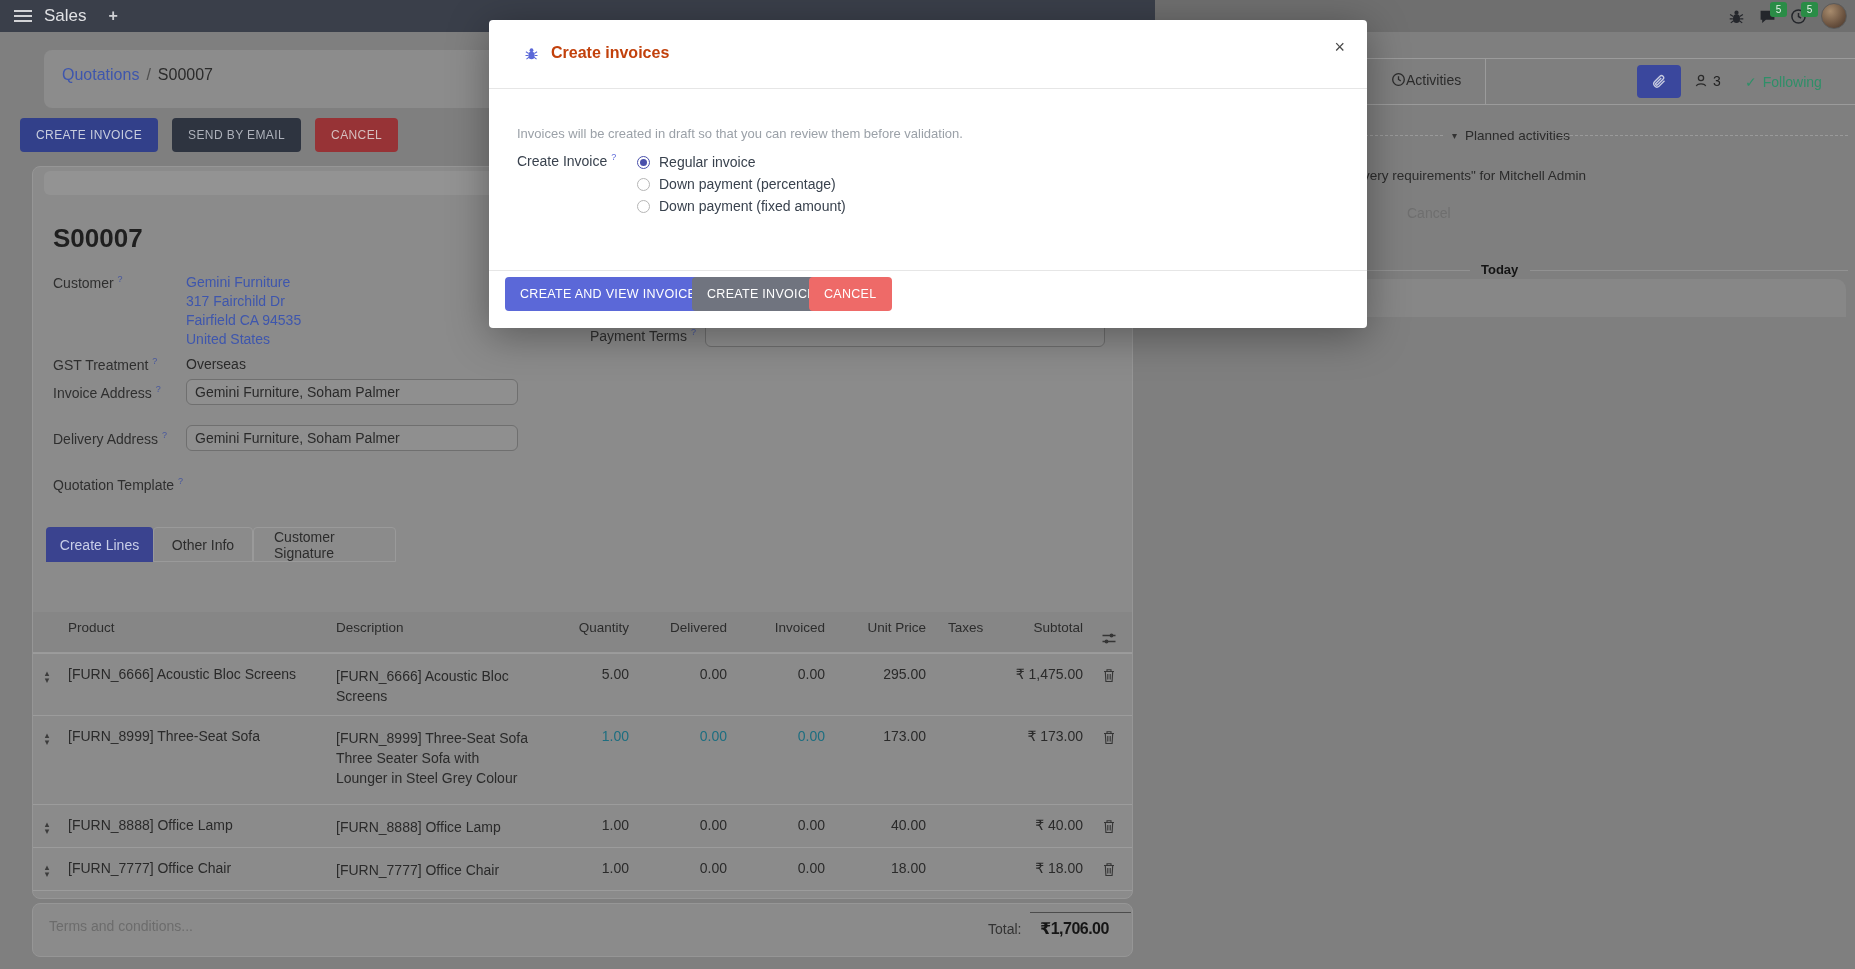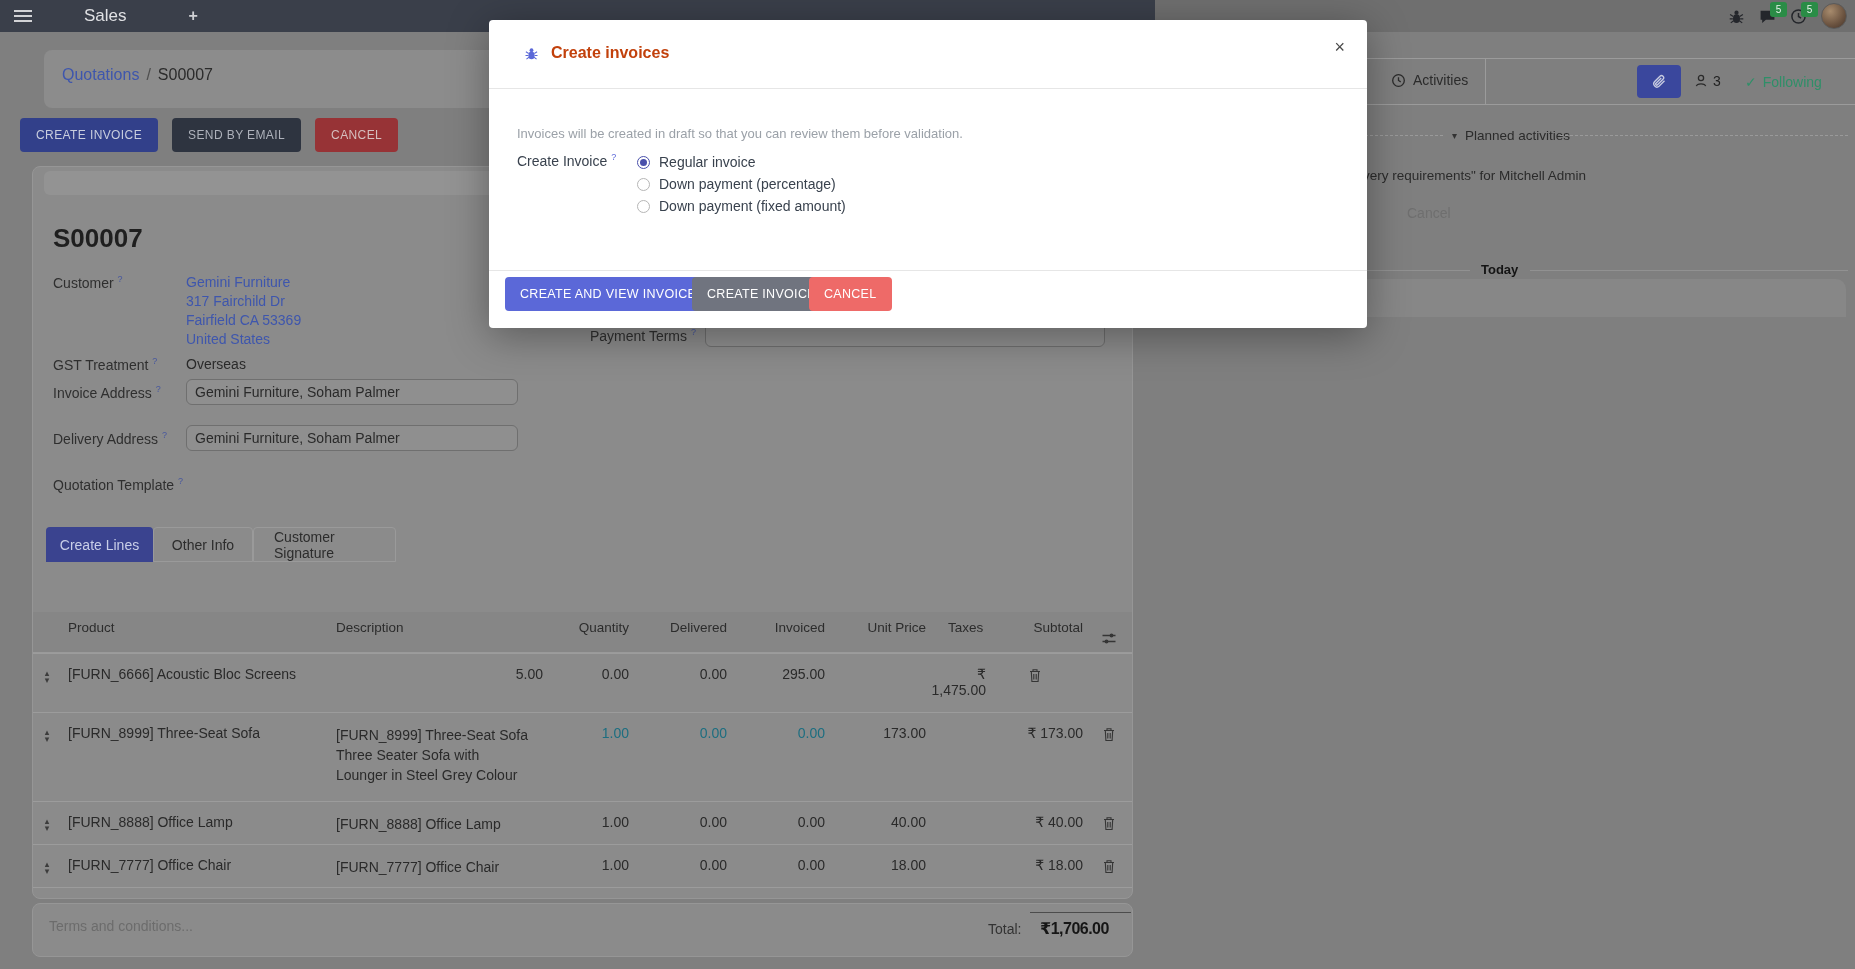--- a/index.html
+++ b/index.html
@@ -1,19 +1,19 @@
 <!DOCTYPE html>
 <html><head>
 <meta charset="utf-8">
 <style>
   * { margin:0; padding:0; box-sizing:border-box; }
   html,body { width:1855px; height:969px; overflow:hidden; }
   body { font-family:"Liberation Sans","DejaVu Sans",sans-serif; background:#7f7f7f; position:relative; }
   #canvas { position:absolute; inset:0; width:1855px; height:969px; }
-  .abs { position:absolute;gap:40px; }
+  .abs { position:absolute; }
 
   
   .nav-left  { left:0; top:0; width:1155px; height:32px; background:#3a3f4a; display:flex; align-items:center; }
   .nav-right { left:1155px; top:0; width:700px; height:32px; background:#6f6f6f; }
   .burger { margin-left:14px; display:flex; flex-direction:column; gap:3px; cursor:pointer; }
   .burger i { display:block; width:18px; height:2px; background:#d2d3d6; }
   .nav-title { margin-left:12px; color:#e0e1e4; font-size:17px; }
   .nav-plus { margin-left:22px; color:#cfd0d4; font-size:16px; font-weight:bold; }
   .systray { position:absolute; right:8px; top:0; height:32px; display:flex; align-items:center; gap:14px; }
   .sicon { width:17px; height:17px; color:#24262b; position:relative; }
@@ -68,21 +68,21 @@
 
   
   .totals-card { left:32px; top:903px; width:1101px; height:54px; background:#8b8b8b; border:1px solid #969696; border-radius:8px; }
   .terms { position:absolute; left:16px; top:14px; font-size:14px; color:#6c6c6c; }
   .total-line { position:absolute; left:997px; top:8px; width:101px; border-top:1px solid #4c4c4c; }
   .total-label { position:absolute; left:955px; top:17px; font-size:14px; color:#333; }
   .total-value { position:absolute; left:1007px; top:15px; width:91px; text-align:left; font-size:16px; font-weight:bold; color:#161616; letter-spacing:-0.5px; }
 
   
   .chead { left:1155px; top:58px; width:700px; height:47px; border-top:1px solid #9b9b9b; border-bottom:1px solid #9b9b9b; }
-  .act { position:absolute; left:1391px; top:72px; display:flex; align-items:center; gap:7px; font-size:14px; color:#2b2b2b; cursor:pointer; }
+  .act { position:absolute; left:1391px; top:72px; display:flex; gap:0; font-size:14px; color:#2b2b2b; cursor:pointer; }
   .act svg { width:15px; height:15px; color:#2b2b2b; }
   .vdiv { position:absolute; left:1485px; top:58px; width:1px; height:47px; background:#9b9b9b; }
   .clip-btn { position:absolute; left:1637px; top:65px; width:44px; height:33px; background:#3a479d; border:none; border-radius:4px; display:flex; align-items:center; justify-content:center; cursor:pointer; }
   .clip-btn svg { width:16px; height:16px; color:#c7cbe0; }
   .followers { position:absolute; left:1693px; top:73px; display:flex; align-items:center; gap:4px; font-size:14px; color:#222; cursor:pointer; }
   .followers svg { width:16px; height:16px; color:#2b2b2b; }
   .following { position:absolute; left:1745px; top:74px; display:flex; align-items:center; gap:6px; color:#2f8f68; font-size:14px; cursor:pointer; }
   .dash { position:absolute; top:135px; border-top:1px dashed #9a9a9a; }
   .planned { position:absolute; left:1452px; top:128px; display:flex; align-items:center; gap:8px; font-size:13.5px; color:#2b2b2b; cursor:pointer; }
   .activity-line { position:absolute; left:1363px; top:168px; font-size:13.5px; color:#2b2b2b; }
@@ -163,21 +163,21 @@
   </div>
 
   <div class="abs sheet">
     <div class="ribbon"></div>
     <div class="so-title">S00007</div>
 
     <div class="flabel" style="top:107px;"><span>Customer</span> <sup>?</sup></div>
     <div class="fvalue" style="top:106px;">
       <div class="custlink">Gemini Furniture</div>
       <div class="custlink">317 Fairchild Dr</div>
-      <div class="custlink">Fairfield CA 53369</div>
+      <div class="custlink">Fairfield CA 94535</div>
       <div class="custlink">United States</div>
     </div>
 
     <div class="flabel" style="top:189px;"><span>GST Treatment</span> <sup>?</sup></div>
     <div class="fvalue" style="top:189px;">Overseas</div>
 
     <div class="flabel" style="top:217px;"><span>Invoice Address</span> <sup>?</sup></div>
     <input class="finput" style="top: 212px;" value="Gemini Furniture, Soham Palmer">
 
     <div class="flabel" style="top:263px;"><span>Delivery Address</span> <sup>?</sup></div>
@@ -211,20 +211,22 @@
             </svg>
         </div>
       </div>
 
       <div class="trow r1">
         <div class="handle">
             <span>▴</span>
             <span>▾</span>
           </div>
         <div class="cell prod">[FURN_6666] Acoustic Bloc Screens</div>
+        <div class="cell desc">[FURN_6666] Acoustic Bloc
+Screens</div>
         <div class="cell num">5.00</div>
         <div class="cell num">0.00</div>
         <div class="cell num">0.00</div>
         <div class="cell num">295.00</div>
         <div class="cell taxcol"></div>
         <div class="cell num">₹ 1,475.00</div>
         <div class="trashcell">
             <svg class="trash-svg" viewBox="0 0 13 15" fill="none" stroke="currentColor" stroke-width="1.1">
               <path d="M1.5 3.5h10M4.5 3.5V1.8h4v1.7M2.8 3.5l.6 10h6.2l.6-10M5.3 6v5.5M7.7 6v5.5"></path>
             </svg>

